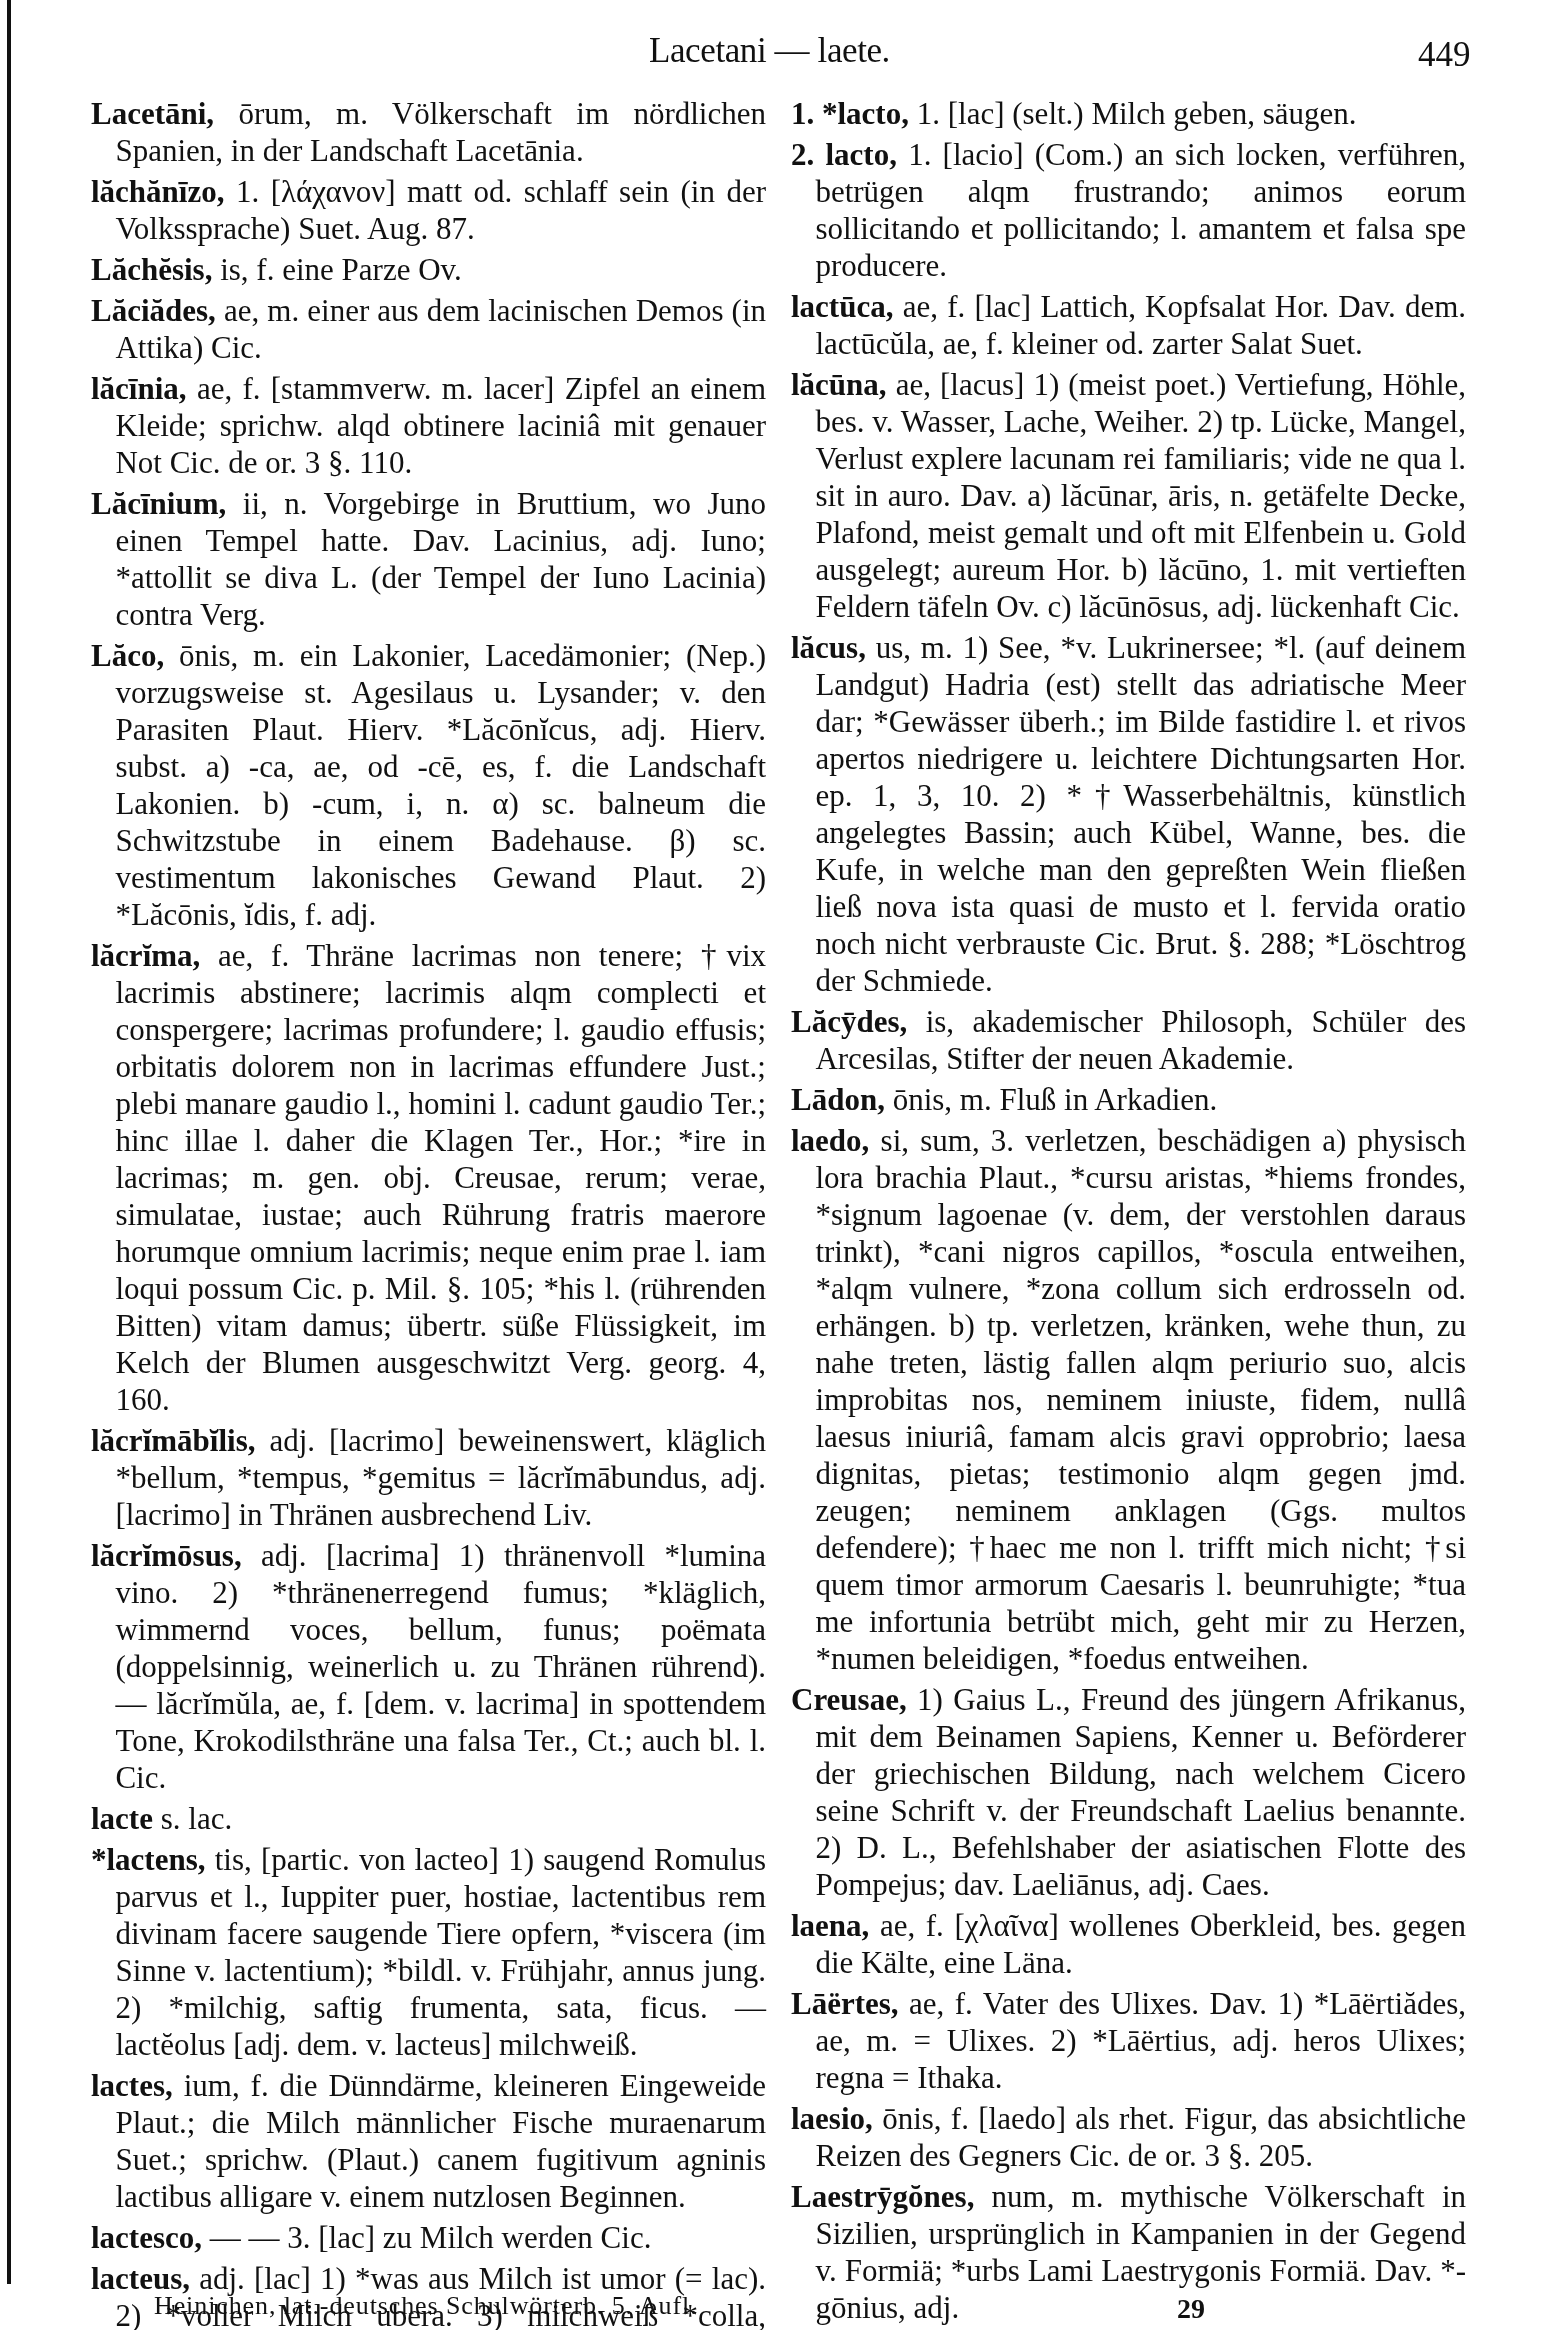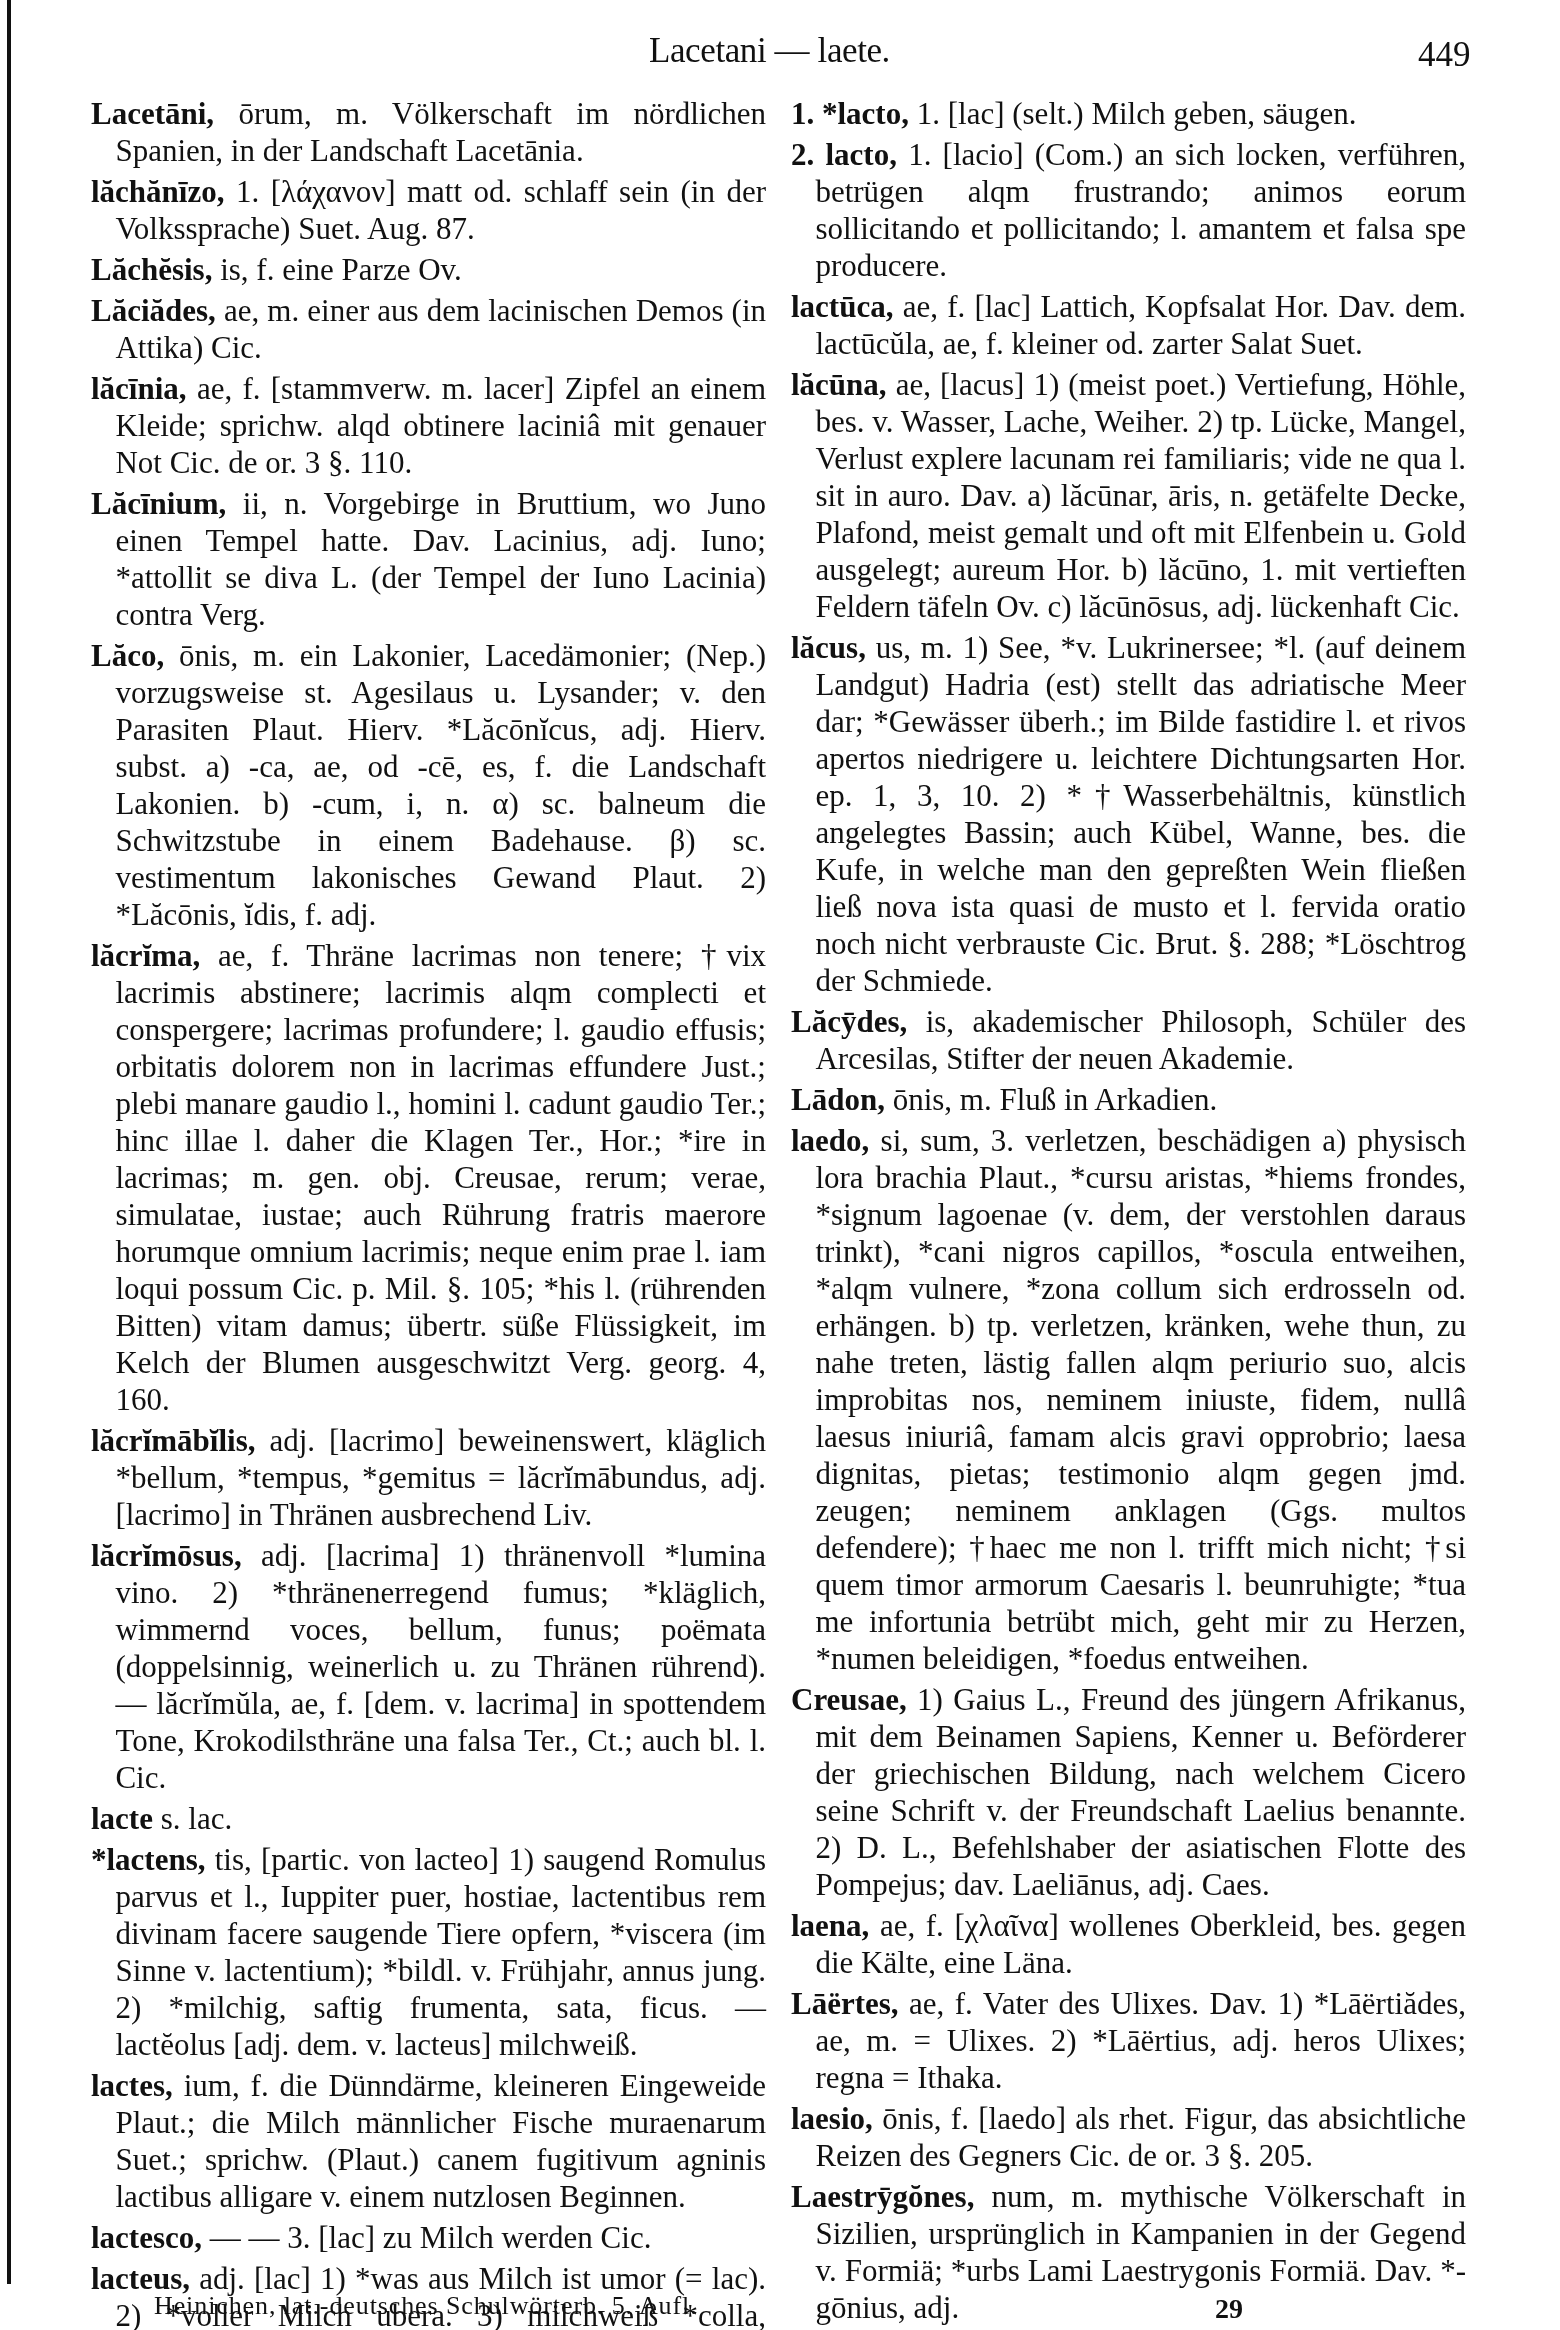--- a/index.html
+++ b/index.html
@@ -7,21 +7,21 @@
   .edge { position:absolute; left:7px; top:0; width:4.4px; height:2284px; background:#111; }
   .running-head { position:absolute; top:31px; left:0; width:1560px; height:52px; }
   .rh-title { position:absolute; left:649px; top:0; font-family:"Liberation Serif", serif; font-size:35px; letter-spacing:-0.4px; }
   .rh-page { position:absolute; left:1418px; top:3.5px; font-family:"Liberation Serif", serif; font-size:35px; }
   .col { position:absolute; top:91px; width:683px; font-family:"Liberation Serif", serif; font-size:31px; line-height:37px; text-align:justify; }
   .col.left { left:87px; }
   .col.right { left:787px; }
   .entry { text-indent:-24.4px; padding-left:24.4px; margin:4px; }
   .hw { font-weight:bold; }
   .footer { position:absolute; top:2291px; left:154px; font-family:Liberation Serif, serif; font-size:26px; letter-spacing:0.9px; }
-  .sig { position:absolute; top:2293px; left:1177px; font-family:"Liberation Serif", serif; font-size:28px; font-weight:bold;margin-left:38px; }
+  .sig { position:absolute; top:2293px; left:1177px; font-family:"Liberation Serif", serif; font-size:28px; font-weight:bold; }
 </style>
 </head>
 <body>
 
 <div class="edge"></div>
 
 <div class="running-head">
   <span class="rh-title">Lacetani — laete.</span>
   <span class="rh-page">449</span>
 </div>

